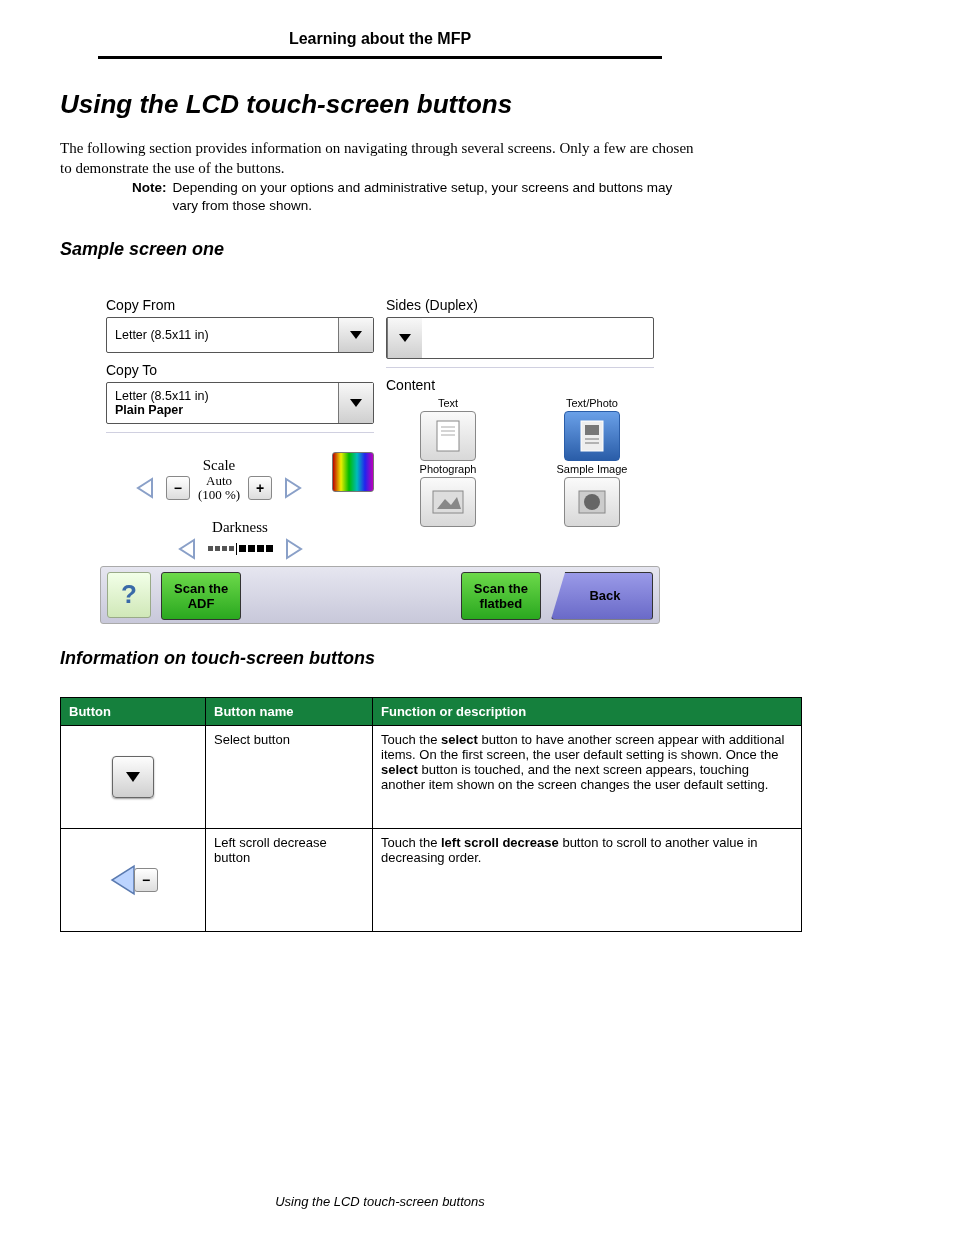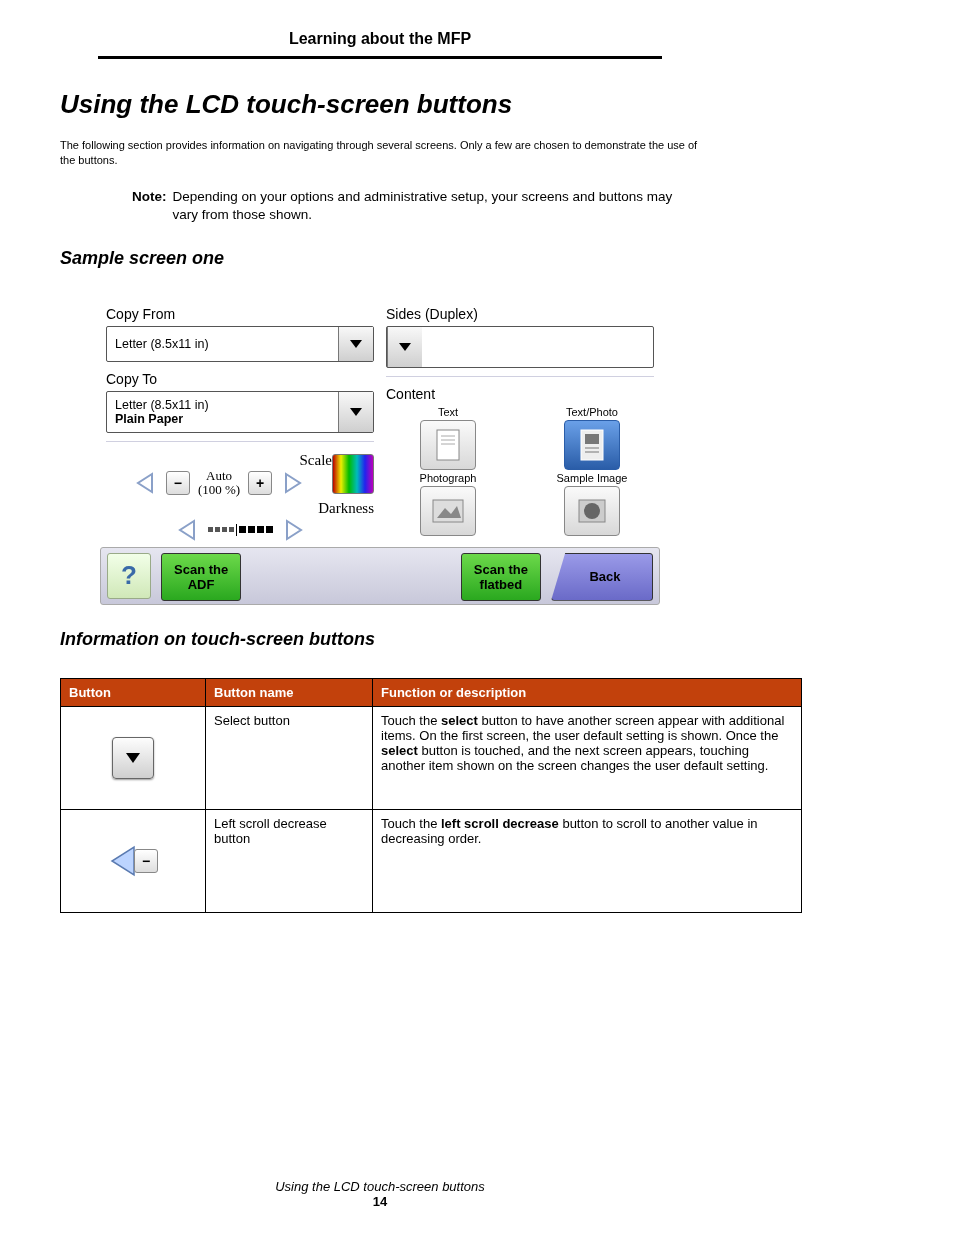--- a/index.html
+++ b/index.html
@@ -24,23 +24,23 @@
     border-bottom: 3px solid #000;
     margin: 0 38px 30px 38px;
   }
   .h1 {
     font-size: 26px;
     font-weight: bold;
     font-style: italic;
     margin: 25px 0 18px 0;
   }
   .intro {
-    font-size: 11px;
+    font-size: 15px;
     line-height: 1.35;
-    margin-bottom: 20px;
+    font-family: Liberation Serif, serif;
   }
   .note-row {
     display: flex;
     margin: 0 0 24px 72px;
     font-size: 13.5px;
     line-height: 1.35;
   }
   .note-label { font-weight: bold; margin-right: 6px; flex-shrink: 0; }
   .h2 {
     font-size: 18px;
@@ -87,21 +87,21 @@
   .dd-btn {
     width: 34px;
     background: linear-gradient(#f8f8f8,#cfcfcf);
     border-left: 1px solid #777;
     display: flex;
     align-items: center;
     justify-content: center;
   }
   .dd-btn svg { width: 14px; height: 10px; }
   .divider-inset { border-top: 1px solid #d0d0e0; margin: 8px 0; }
-  .center-label { text-align: right; font-family: Georgia, serif; font-size: 15px; margin-top: 2px; }
+  .center-label { text-align: center; font-family: Georgia, serif; font-size: 15px; margin-top: 16px; }
   .scale-row, .darkness-row {
     display: flex;
     align-items: center;
     justify-content: center;
     gap: 8px;
   }
   .arrow-btn {
     width: 26px; height: 26px;
     display: flex; align-items: center; justify-content: center;
     color: #8aa0c8;
@@ -172,21 +172,21 @@
     margin: 28px auto 0 auto;
     font-size: 13px;
   }
   table.info th, table.info td {
     border: 1px solid #000;
     padding: 6px 8px;
     text-align: left;
     vertical-align: top;
   }
   table.info th {
-    background: #c2410c;
+    background: #15803d;
     color: #fff;
     font-weight: bold;
   }
   table.info td.icon-cell {
     text-align: center;
     vertical-align: middle;
     height: 90px;
     width: 128px;
   }
   .icon-select {
@@ -398,15 +398,14 @@
         <td>Left scroll decrease button</td>
         <td>
           <span>Touch the </span><b>left scroll decrease</b><span> button to scroll to another value in decreasing order.</span>
         </td>
       </tr>
     </tbody>
   </table>
 
   <div class="footer">
     <div class="ft-title">Using the LCD touch-screen buttons</div>
-    <div class="ft-page">14</div>
   </div>
 </div>
 
 </body></html>

